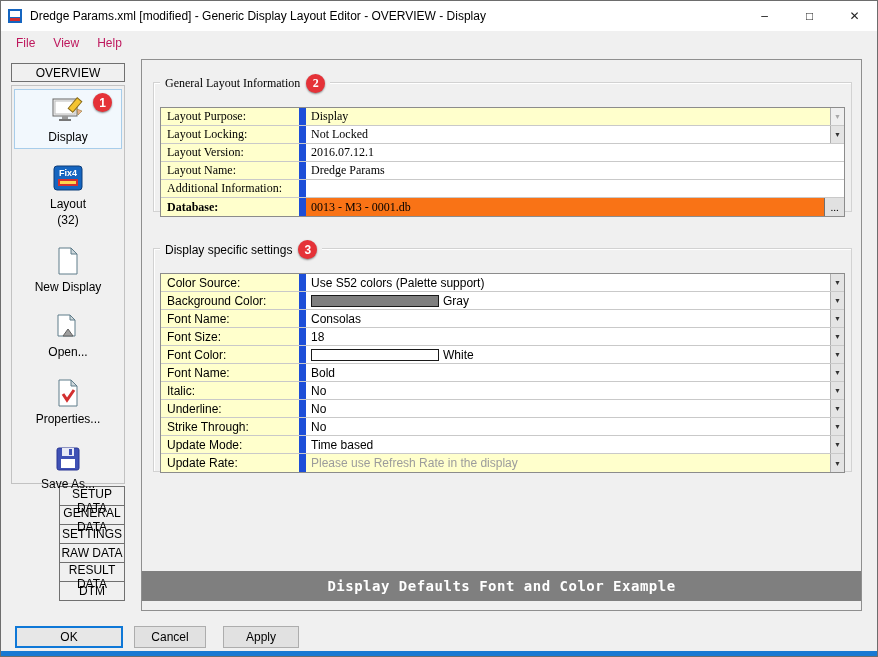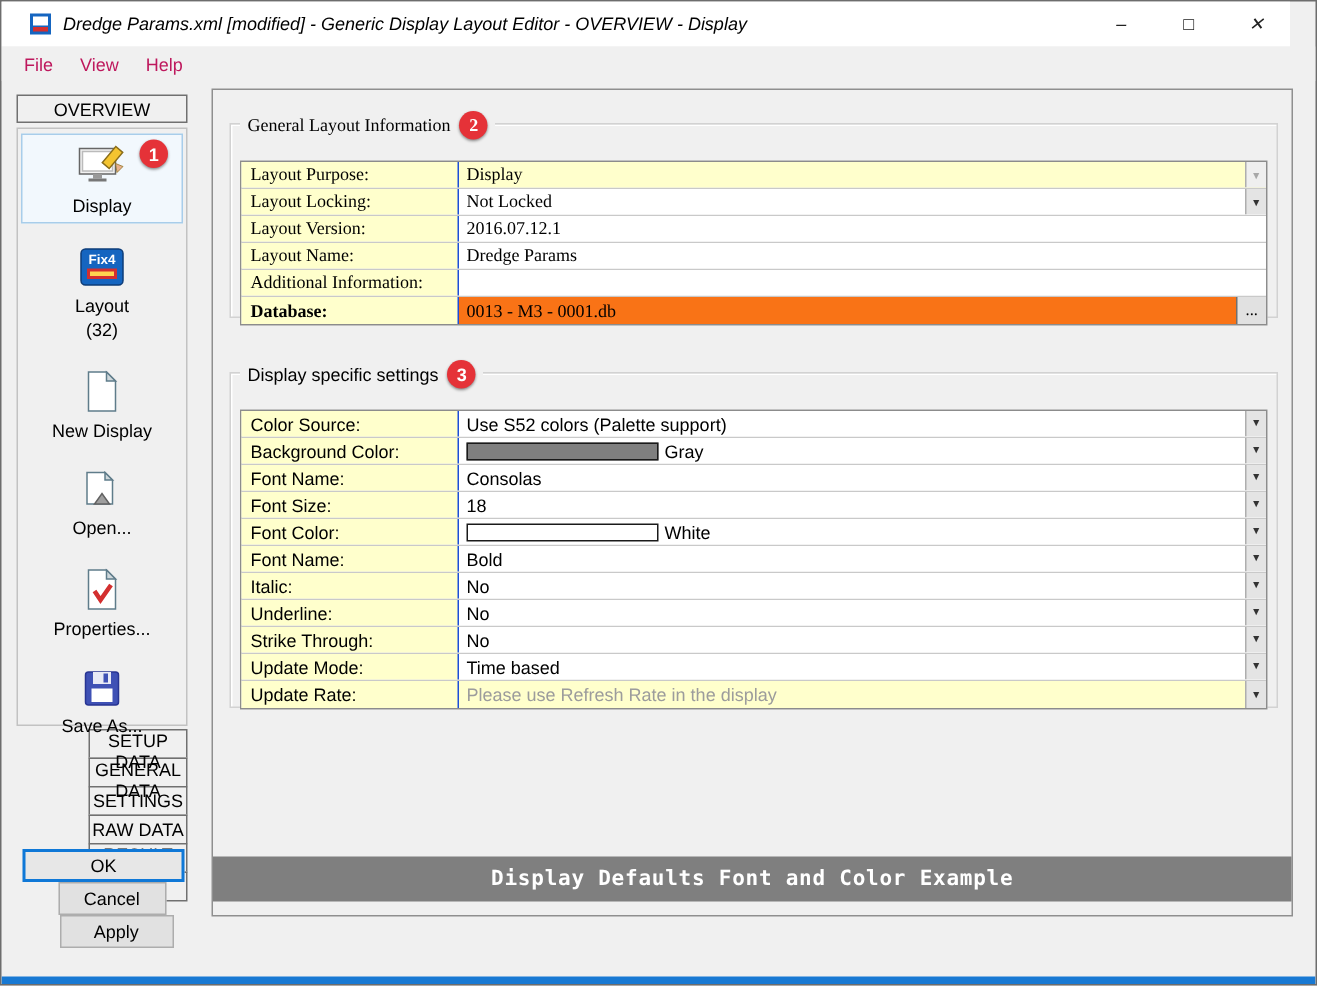--- a/index.html
+++ b/index.html
@@ -1,21 +1,21 @@
 <!DOCTYPE html>
 <html><head>
 <meta charset="utf-8">
 <style>
   * { margin:0; padding:0; box-sizing:border-box; }
   html,body { width:878px; height:657px; }
   body { font-family:"Liberation Sans",sans-serif; font-size:12px; background:#d0d0d0; }
   .window { position:relative; width:878px; height:657px; background:#f0f0f0; border:1px solid #6d6d6d; overflow:hidden; }
 
   
-  .titlebar { position:absolute; top:0; left:0; right:17px; height:30px; background:#ffffff; display:flex; align-items:center; padding-left:18px;font-style:italic; }
+  .titlebar { position:absolute; top:0; left:0; right:0; height:30px; background:#ffffff; display:flex; align-items:center; padding-left:6px; }
   .app-icon { width:16px; height:16px; display:inline-block; }
   .title-text { margin-left:7px; font-size:12px; color:#000; white-space:nowrap; }
   .win-controls { margin-left:auto; display:flex; height:100%; }
   .win-btn { width:45px; height:100%; display:flex; align-items:center; justify-content:center; font-size:12px; color:#222; cursor:default; }
 
   
   .menubar { position:absolute; top:30px; left:0; right:0; height:23px; background:#f0f0f0; display:flex; align-items:center; padding-left:6px; }
   .menu-item { padding:3px 9px; color:#be185d; }
 
   
@@ -34,35 +34,35 @@
   .group1 { top:22px; height:130px;font-family:Liberation Serif, serif; }
   .group2 { top:188px; height:224px; }
   .legend { position:absolute; top:-9px; left:6px; background:#f0f0f0; padding:0 5px; font-size:12px; display:flex; align-items:center; gap:6px; white-space:nowrap; }
 
   .badge { width:19px; height:19px; border-radius:50%; background:#e53238; color:#fff; font-weight:bold; font-size:12px; display:flex; align-items:center; justify-content:center; box-shadow:0 1px 2px rgba(0,0,0,0.45); }
   .tool-badge { position:absolute; right:9px; top:3px; }
 
   .prop-table { position:absolute; left:6px; right:6px; top:12px; border:1px solid #8c8c8c; background:#fff; }
   .prop-row { display:flex; height:18px; border-bottom:1px solid #c9c9c9; }
   .prop-row:last-child { border-bottom:none; }
-  .prop-label { width:145px; background:#ffffcc; border-right:1px solid #1d4ed8; display:flex; align-items:center; padding-left:6px; white-space:nowrap; overflow:hidden; }
+  .prop-label { width:145px; background:#ffffcc; border-right:7px solid #1d4ed8; display:flex; align-items:center; padding-left:6px; white-space:nowrap; overflow:hidden; }
   .prop-label.bold { font-weight:bold; }
   .prop-value { flex:1; position:relative; display:flex; align-items:center; padding:0 16px 0 5px; background:#fff; white-space:nowrap; overflow:hidden; }
   .prop-value.yellow { background:#ffffcc; }
   .prop-value.selected { background:#f97316; }
   .prop-value.muted { color:#9c9c9c; }
   .dd-btn { position:absolute; right:0; top:0; bottom:0; width:14px; background:#e4e4e4; border-left:1px solid #aeaeae; display:flex; align-items:center; justify-content:center; font-size:7px; color:#333; }
   .dd-btn.disabled { color:#a8a8a8; background:#efefef; }
   .browse-btn { position:absolute; right:0; top:0; bottom:0; width:20px; background:#e1e1e1; border-left:1px solid #707070; display:flex; align-items:flex-end; justify-content:center; font-size:11px; line-height:10px; color:#000; padding-bottom:4px; }
   .swatch { display:inline-block; width:128px; height:12px; border:1px solid #1a1a1a; margin-right:4px; flex:none; }
 
   .preview-bar { position:absolute; left:0; right:0; bottom:9px; height:30px; background:#7f7f7f; color:#ffffff; display:flex; align-items:center; justify-content:center; font-family:"DejaVu Sans Mono",monospace; font-weight:bold; font-size:14px; letter-spacing:0.5px; }
 
   
-  .footer { position:absolute; left:14px; bottom:24px; display:flex; align-items:center;flex-direction:column; }
+  .footer { position:absolute; left:14px; bottom:8px; display:flex; align-items:center; }
   .btn { height:22px; background:#e1e1e1; border:1px solid #adadad; font-family:inherit; font-size:12px; }
   .btn-ok { width:108px; border:2px solid #0f78d7; background:#e5f1fb0d; background:#e7e7e7; }
   .btn-cancel { width:72px; margin-left:11px; }
   .btn-apply { width:76px; margin-left:17px; }
 
   .bottom-accent { position:absolute; left:0; right:0; bottom:0; height:5px; background:#1879d3; }
 
   svg text { font-family:"Liberation Sans",sans-serif; }
 </style>
 </head>

